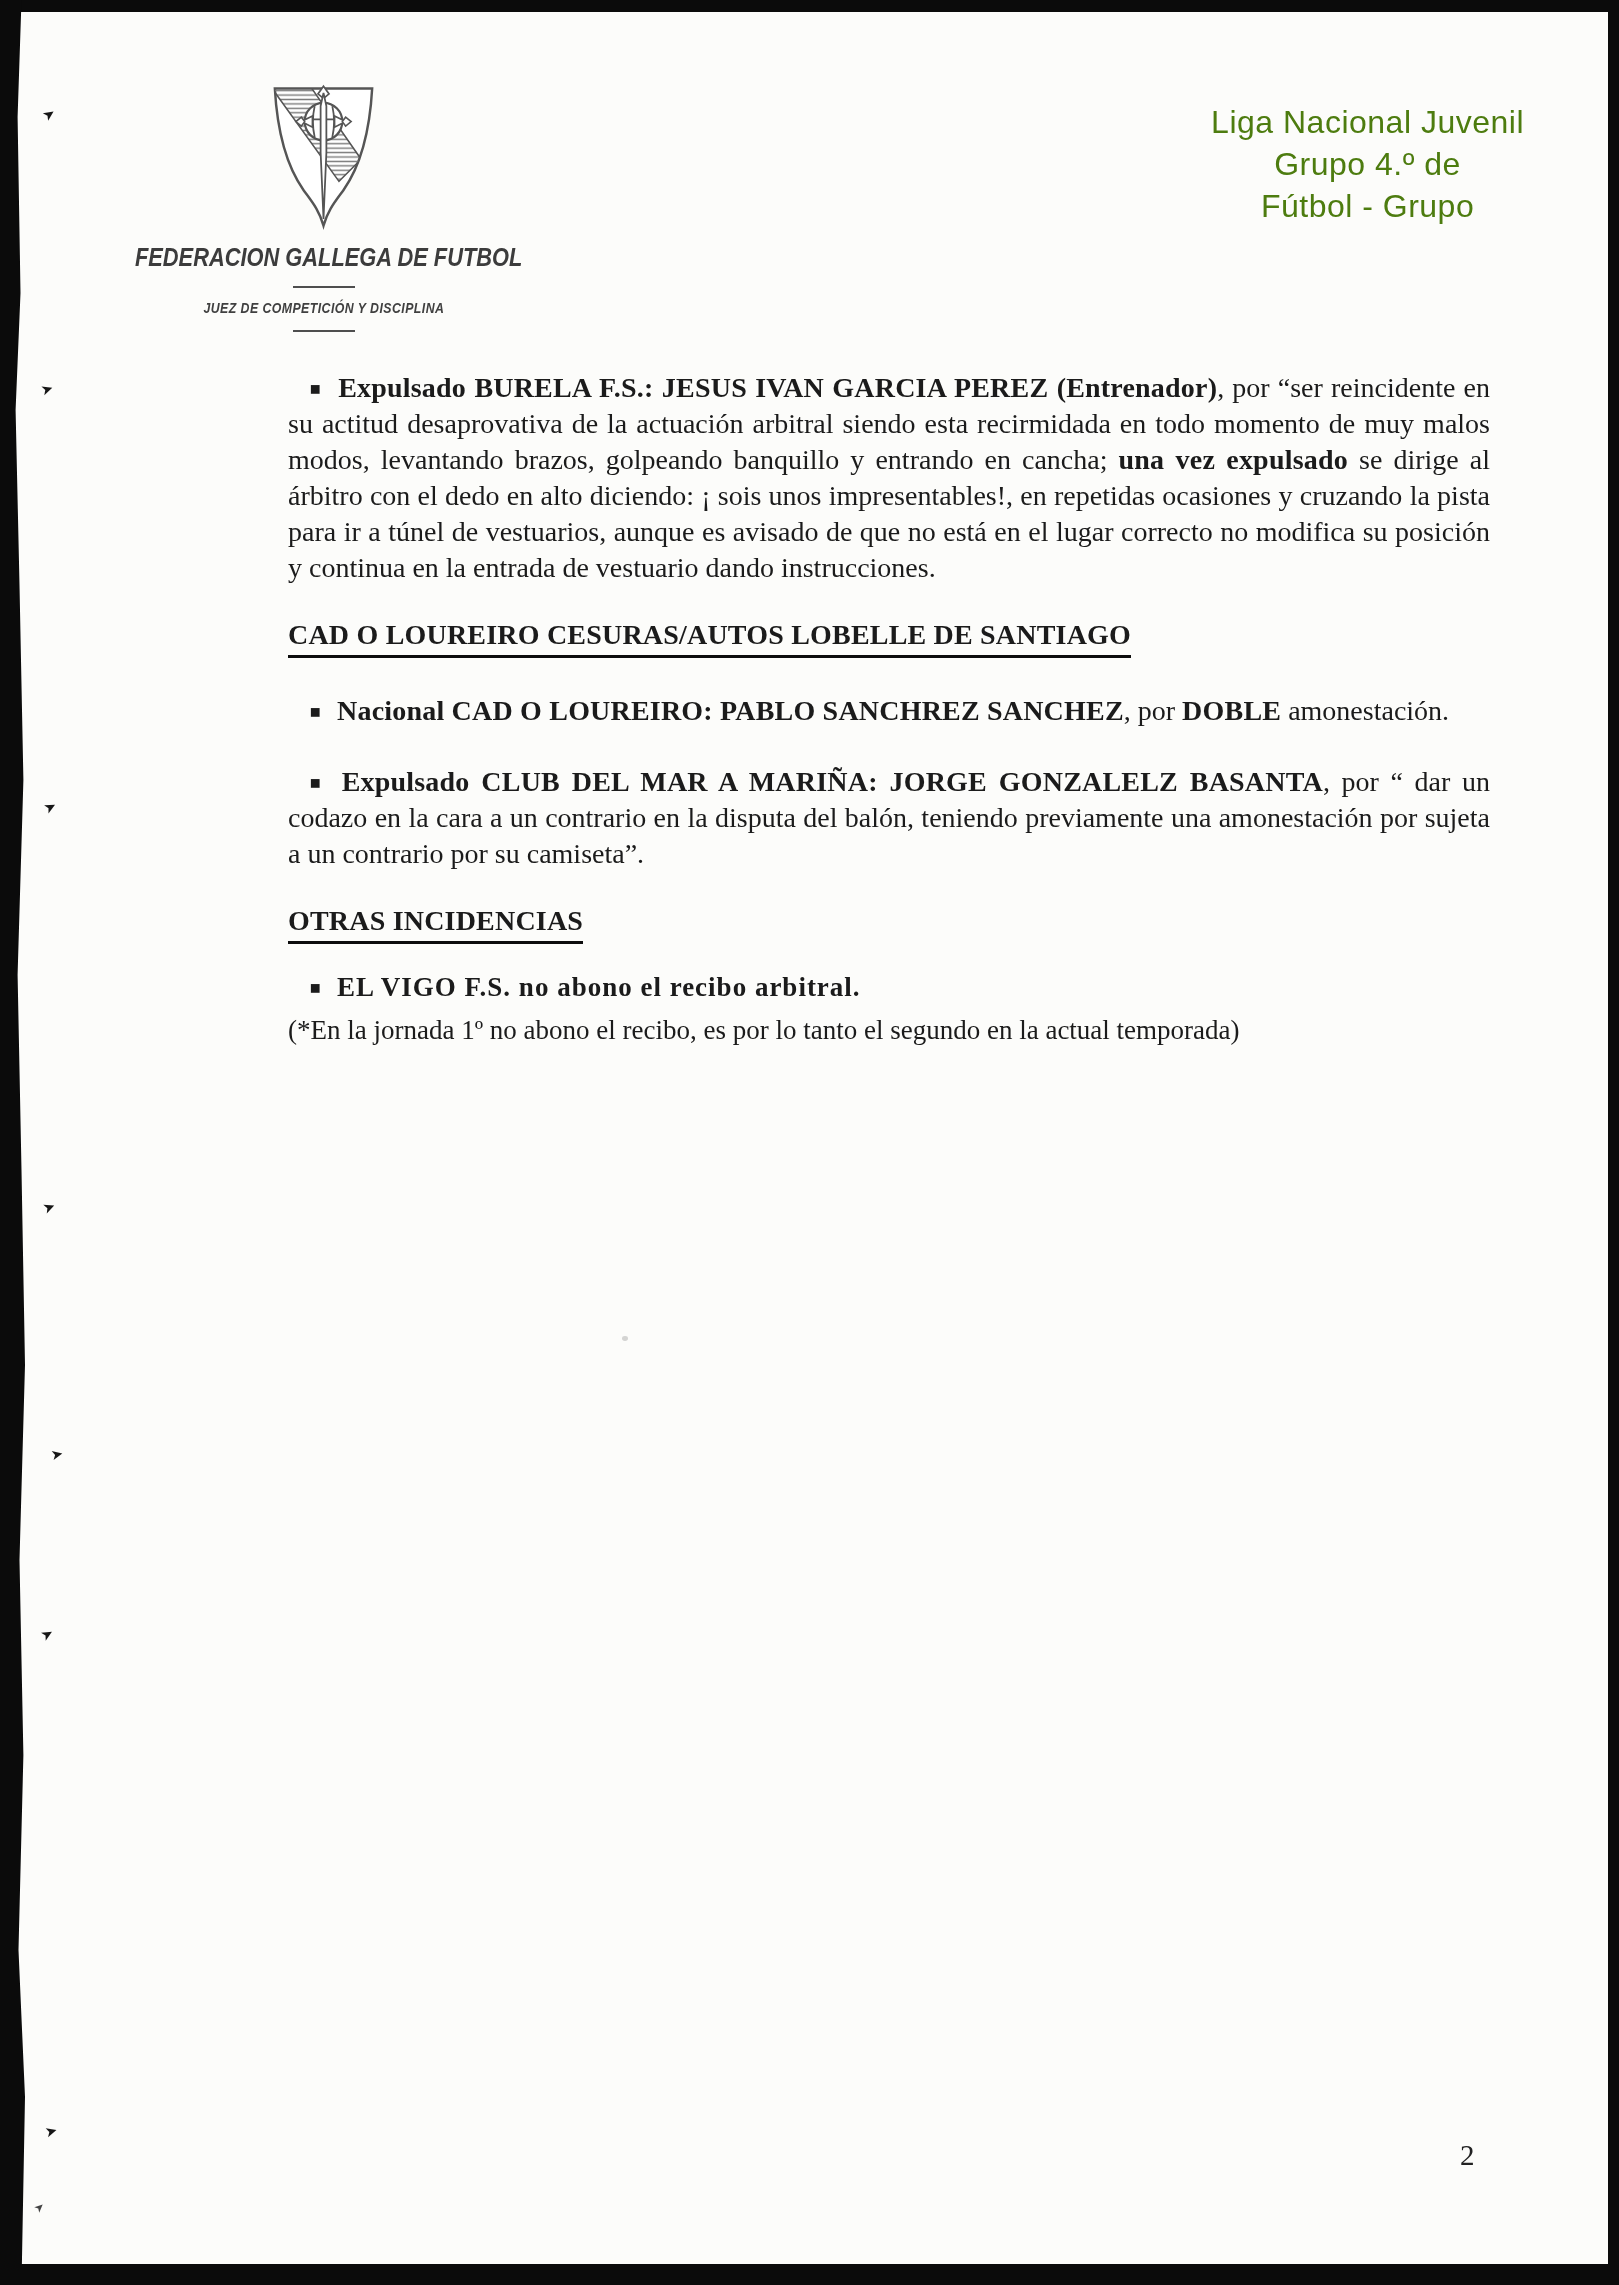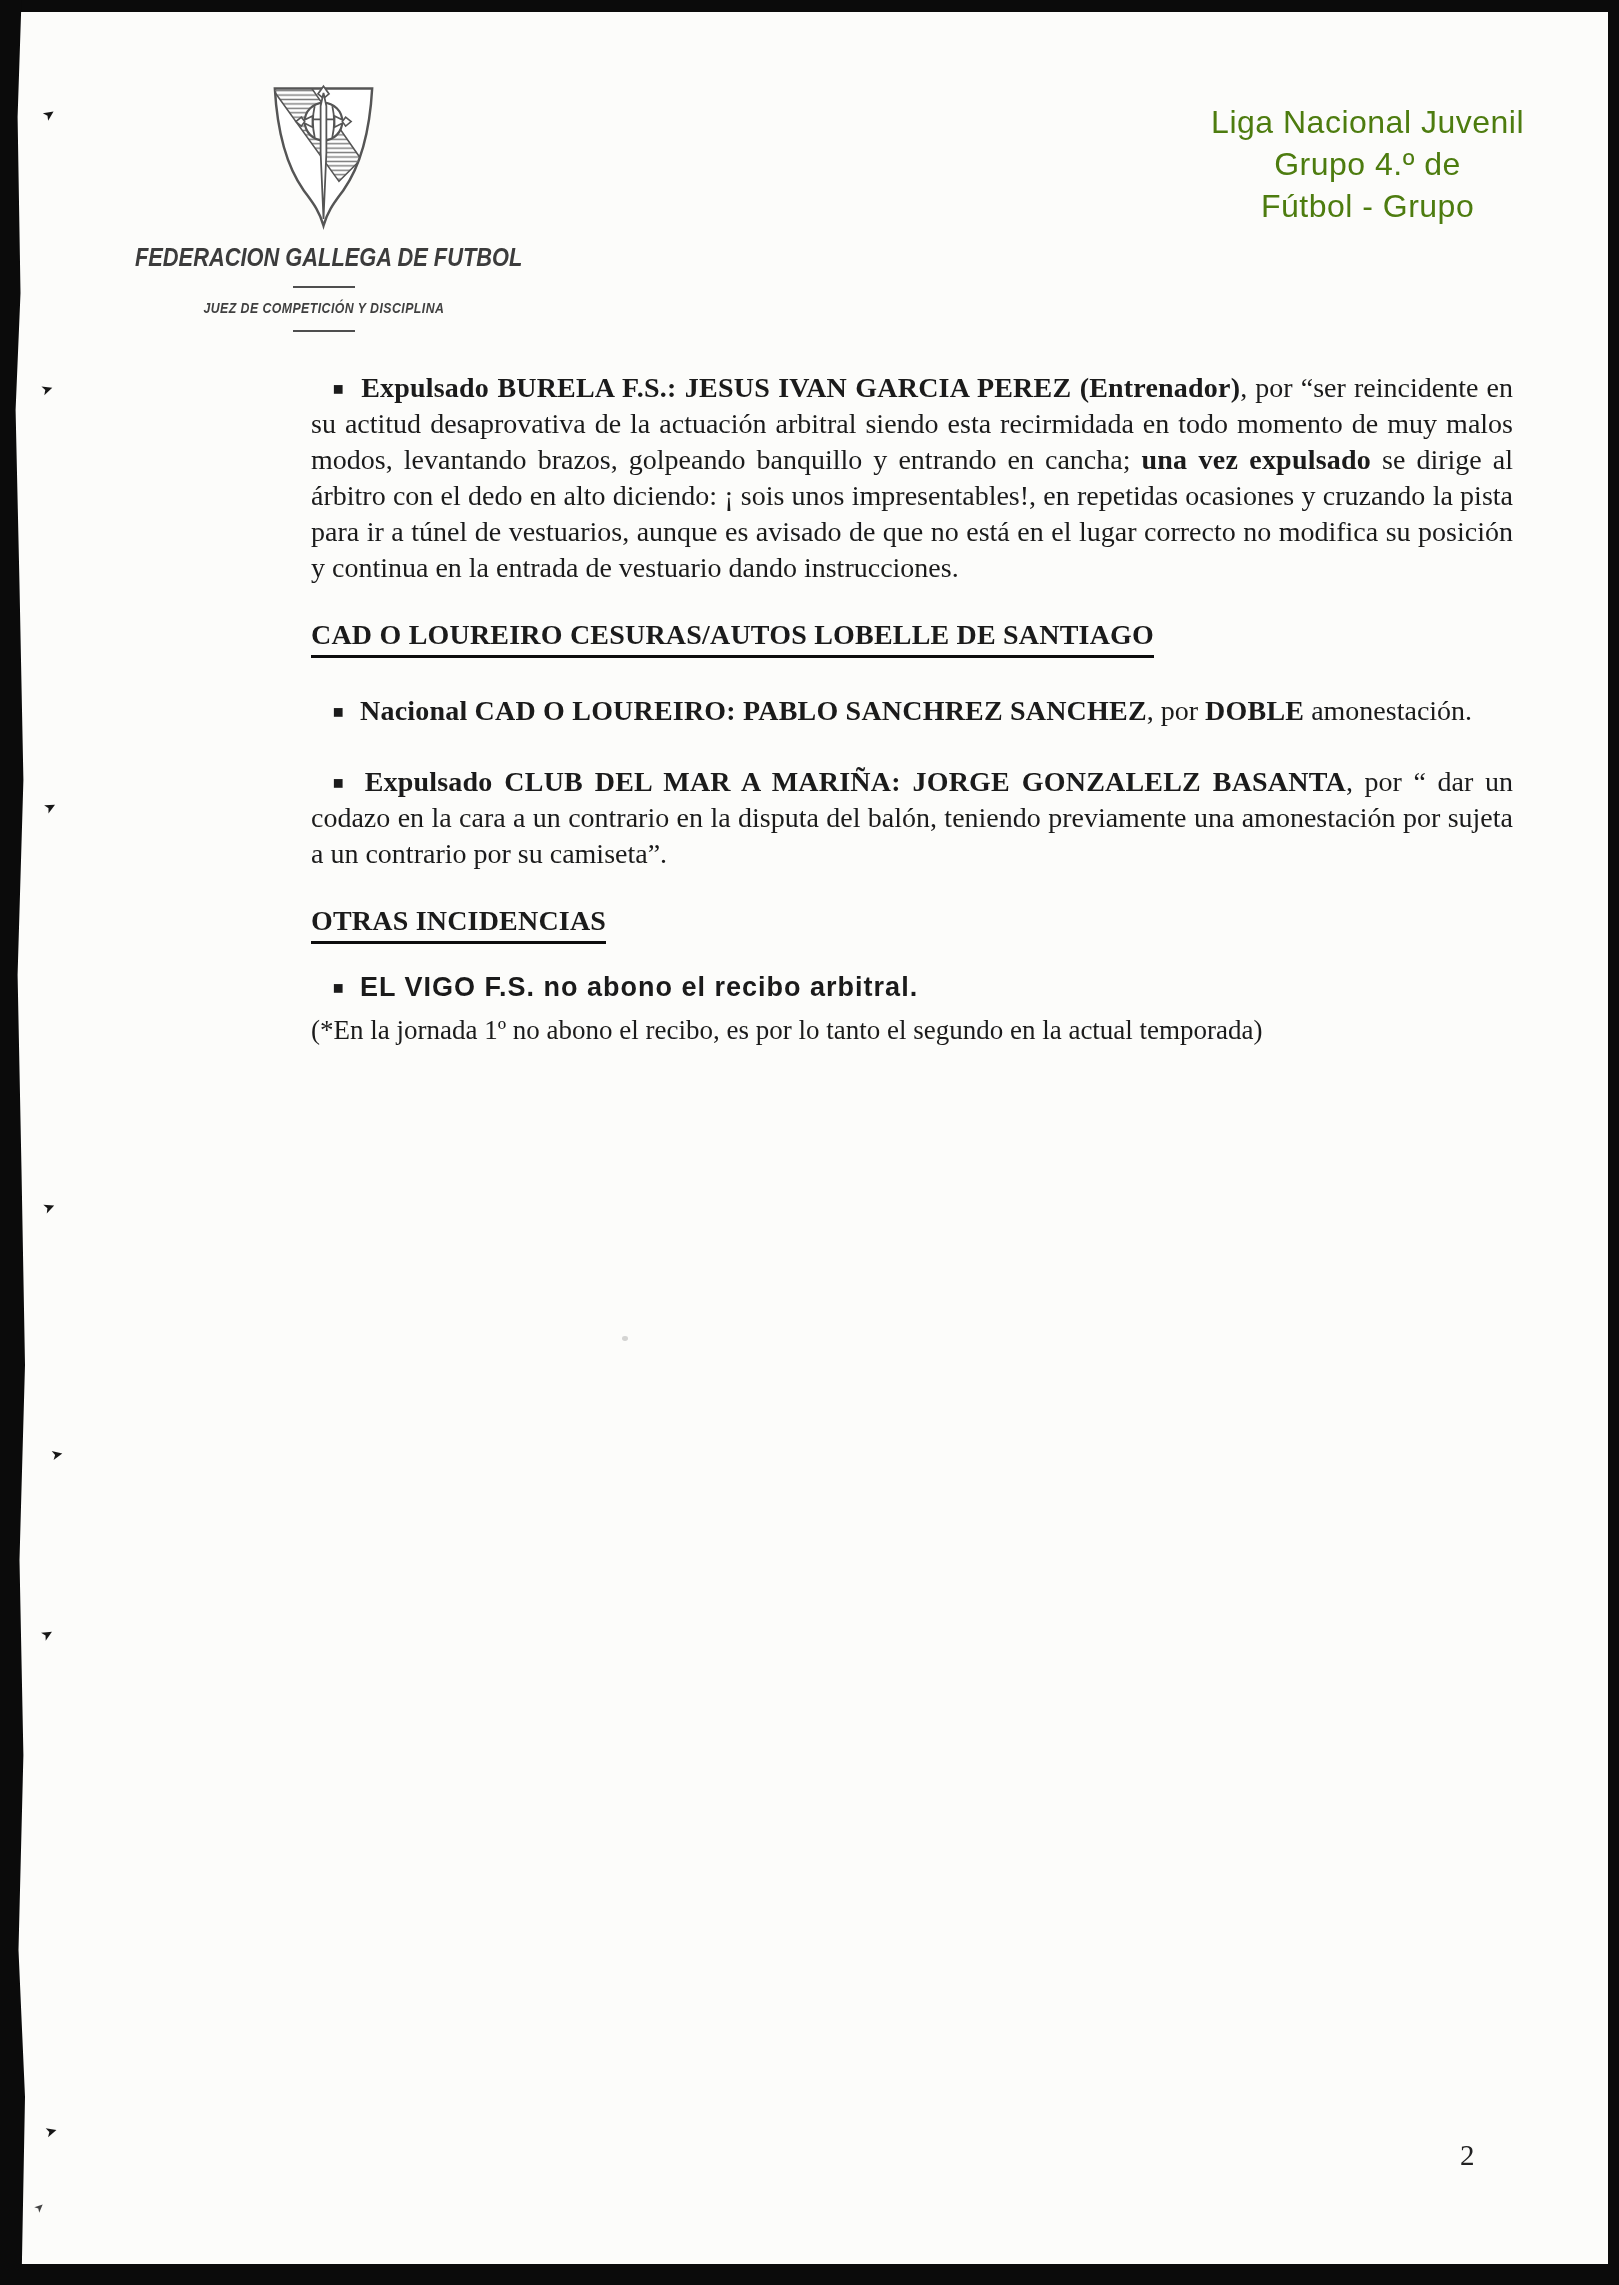--- a/index.html
+++ b/index.html
@@ -28,31 +28,31 @@
   .dept>span{display:inline-block; transform:scaleX(0.88); letter-spacing:0.5px;}
   .rule{width:62px; height:0; border-top:2.9px solid #4e4e4e; margin:13.7px auto 11.7px auto;}
   .rule2{margin-top:13.7px;}
 
   
   .hdr-right{position:absolute; right:96px; top:101px; text-align:center;
     font-family:"Liberation Sans","DejaVu Sans",sans-serif;
     font-size:32px; line-height:42px; color:#4d7c0f; letter-spacing:0.5px;}
 
   
-  .doc{position:absolute; left:288px; top:370px; width:1202px;margin-left:23px;}
+  .doc{position:absolute; left:288px; top:370px; width:1202px;}
   .para{margin:0; text-align:justify; font-size:28px; line-height:36px; text-indent:21.5px;}
   .para b{letter-spacing:0.2px;}
   .blt{font-size:17.6px; vertical-align:2.9px; margin-right:15.6px;
     font-family:"DejaVu Sans",sans-serif;}
   .sec{margin:33px 0 0 0; text-indent:0;}
   .sec .sec-u{display:inline-block; font-weight:bold; font-size:28px;
     letter-spacing:0.2px; border-bottom:3.9px solid #0d0d0d; padding-bottom:3.9px;text-align:center;}
   .sp{margin-top:35px;}
   .mono-line{margin:27px 0 0 0; font-size:28px; text-indent:21.5px;}
-  .mono{font-family:Liberation Sans, sans-serif;
+  .mono{font-family:Liberation Serif, serif;
     font-weight:bold; font-size:27px; letter-spacing:1px;}
   .note{margin:9.8px 0 0 0; font-size:27px; line-height:35px; text-indent:0;}
 
   
   .pagenum{position:absolute; left:1460px; top:2139px; font-size:29px; color:#222;}
 
   
   .ink{position:absolute; display:inline-block; font-size:14.6px; color:#161616;
     font-family:"DejaVu Sans",sans-serif; line-height:1;}
   .speck{position:absolute; width:5.9px; height:4.9px; border-radius:50%;

